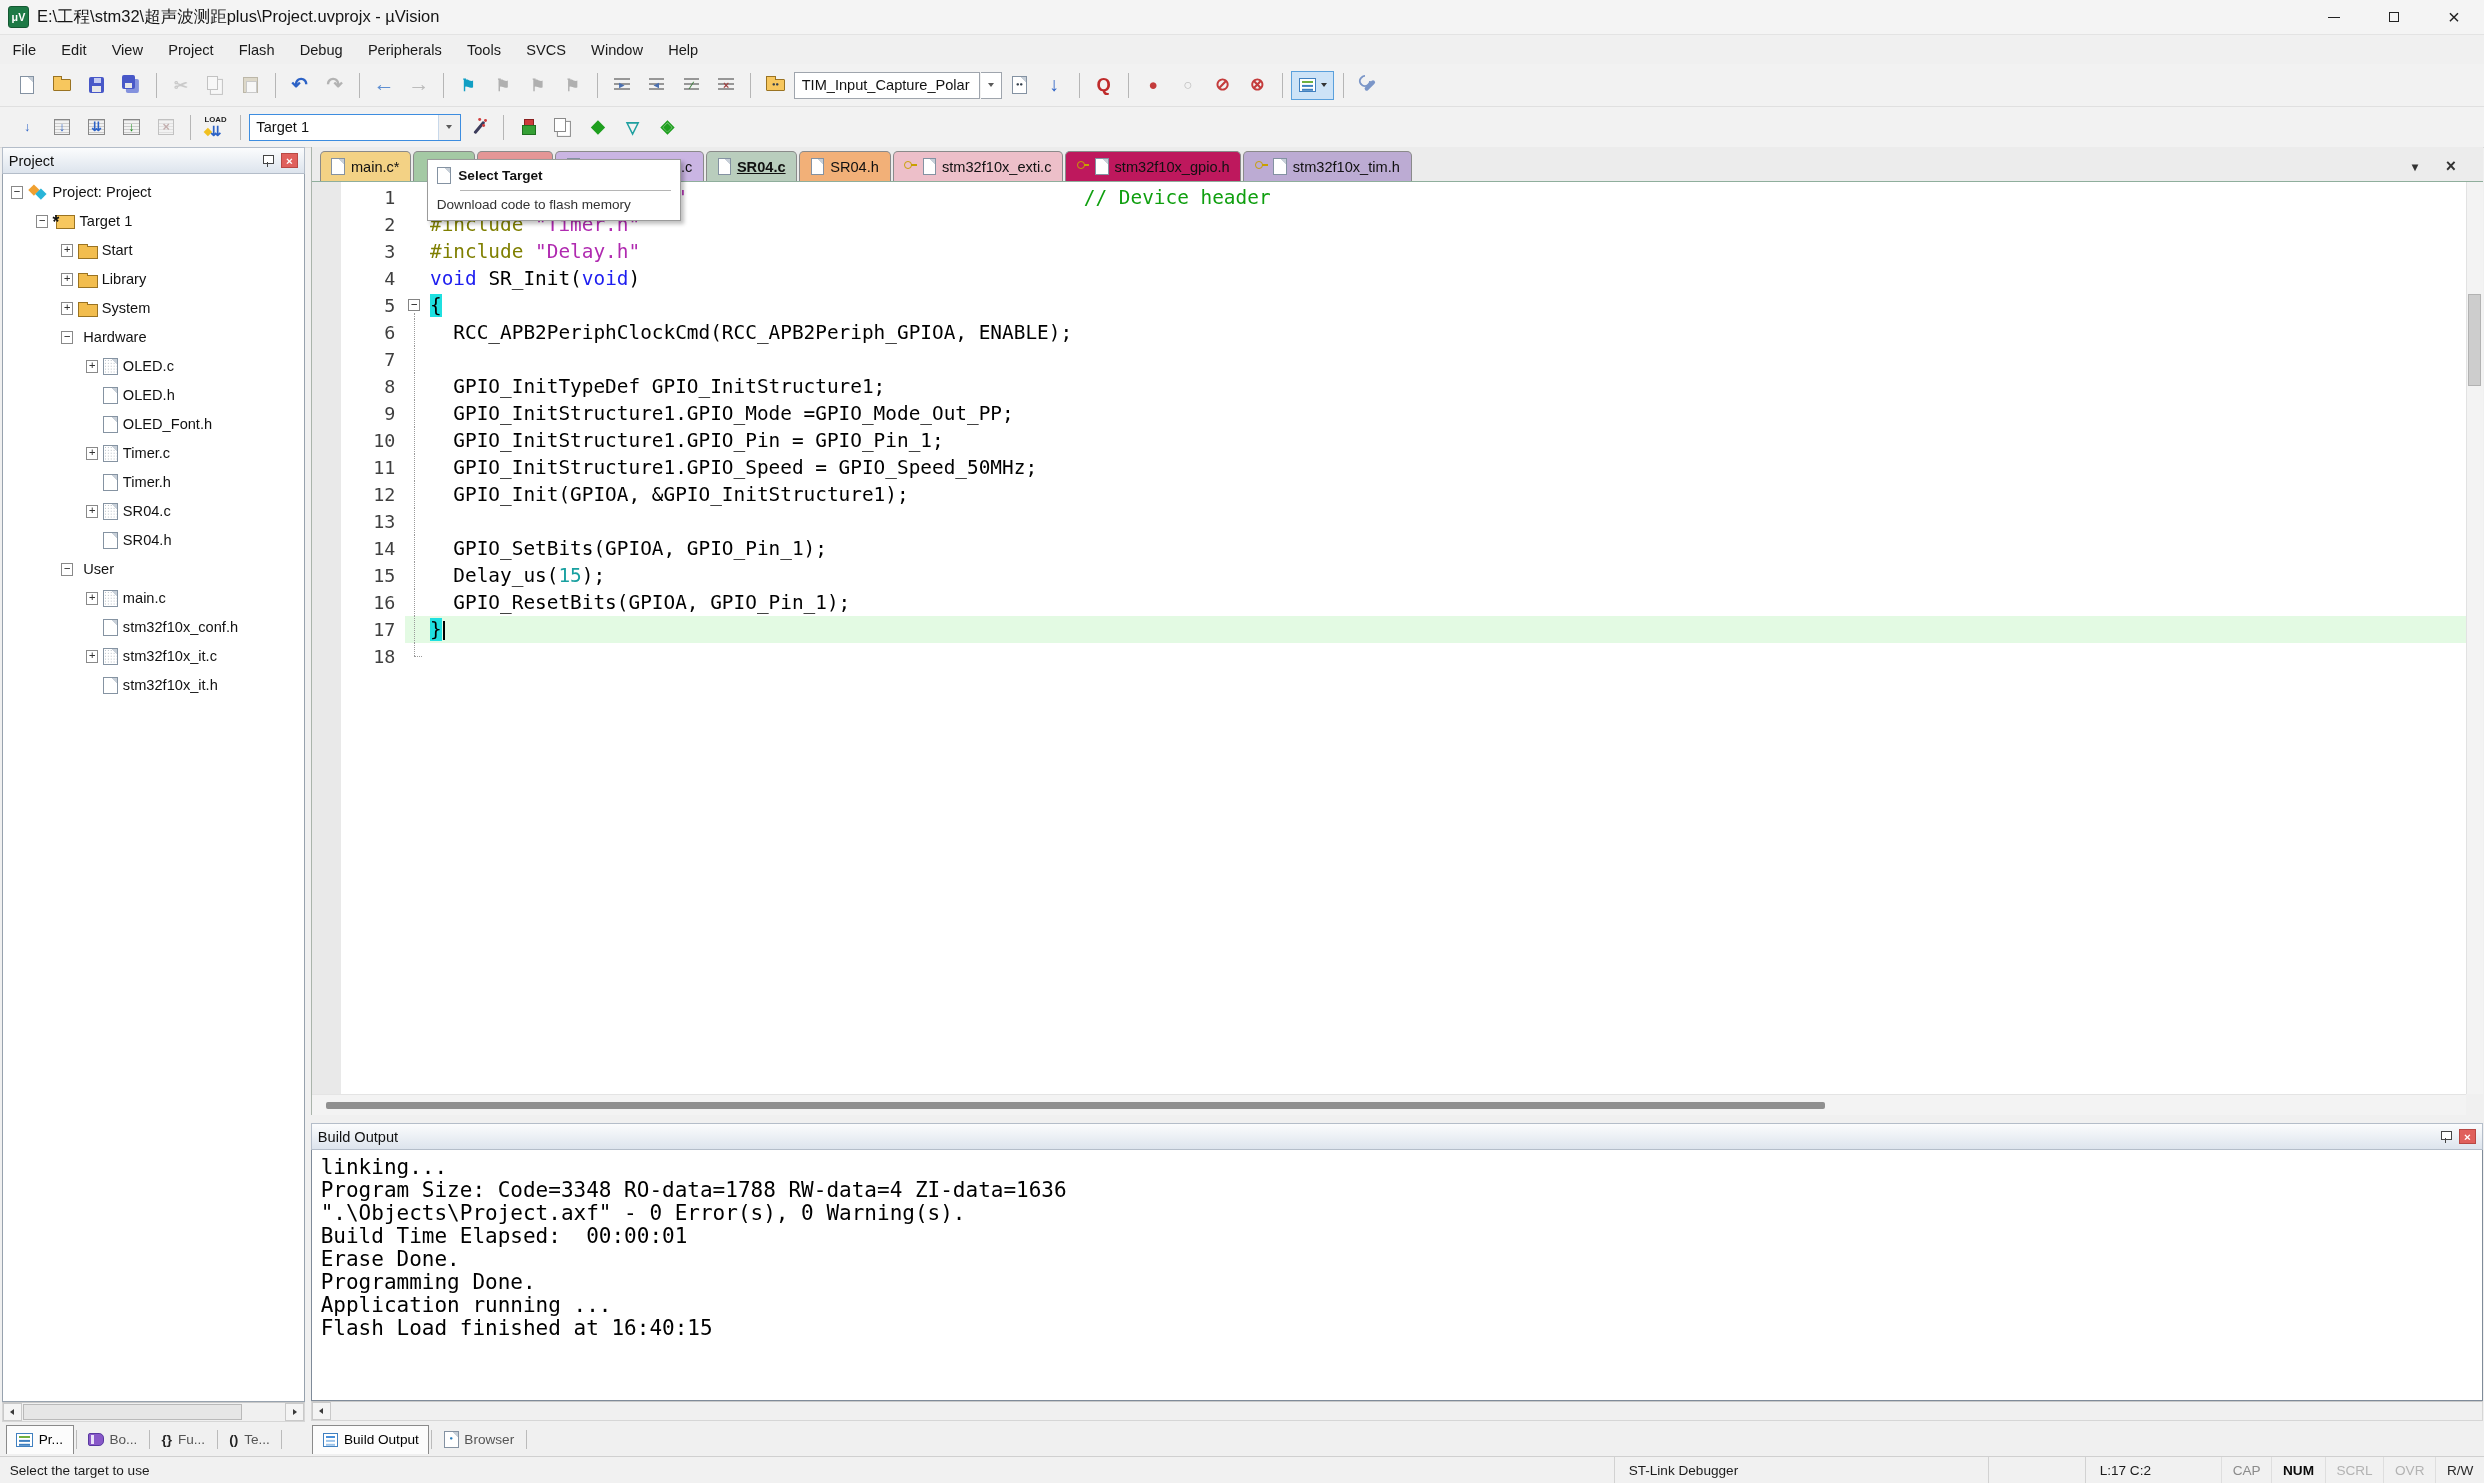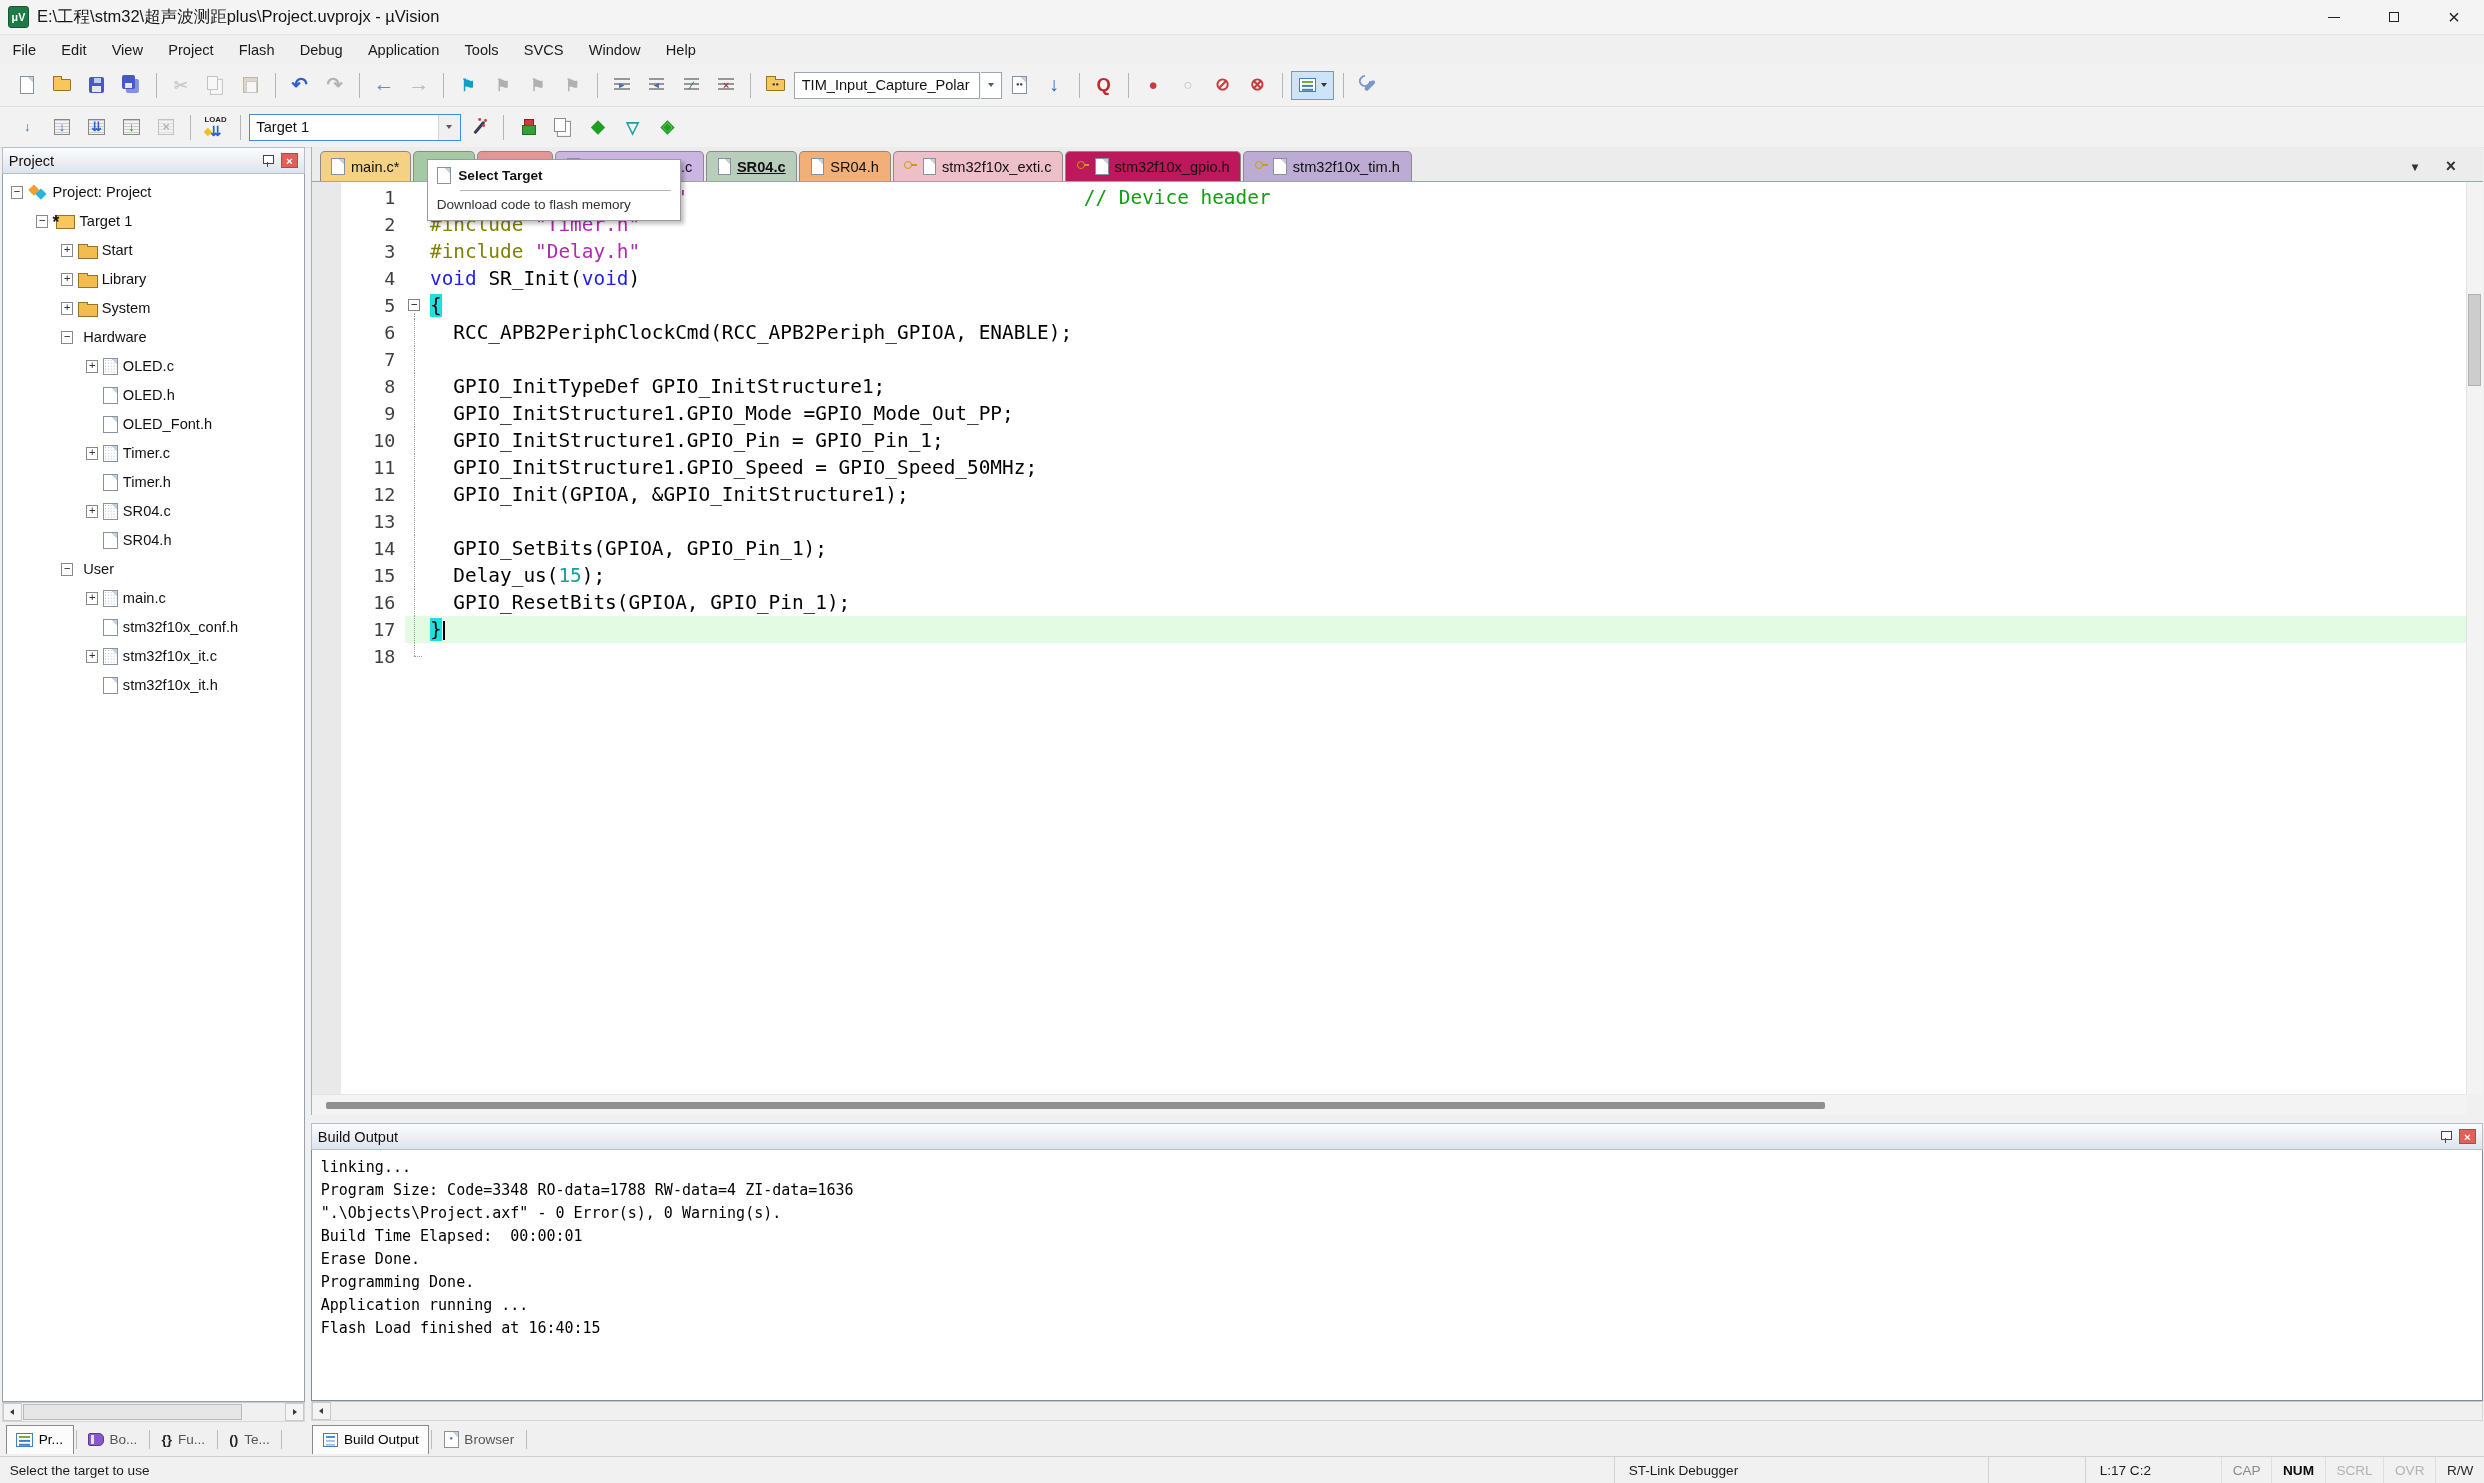--- a/index.html
+++ b/index.html
@@ -149,21 +149,21 @@
 .caret{display:inline-block;width:1.9px;height:19.4px;background:#000;vertical-align:middle;margin-left:1px}
 #vscroll{position:absolute;right:0;top:0;bottom:21.3px;width:17.5px;background:#f3f3f3;border-left:1px solid #e2e2e2}
 #vthumb{position:absolute;left:1.9px;right:1.9px;top:112px;height:92px;background:#cdcdcd;border:1px solid #b2b2b2}
 #ehscroll{position:absolute;left:0;right:17.5px;bottom:0;height:21.3px;background:#f3f3f3;border-top:1px solid #e4e4e4}
 #ehthumb{position:absolute;left:13.6px;width:1499px;top:6.8px;height:7.8px;background:#8f8f8f;border-radius:1.9px}
 #scorner{position:absolute;right:0;bottom:0;width:17.5px;height:21.3px;background:#f0f0f0}
 
 
 #build-panel{position:absolute;left:311px;top:1123px;width:2172px;height:298px;display:flex;flex-direction:column}
 #build-content{flex:1;background:#fff;border:1px solid #7f8b99;border-top:none;padding:5.8px 8.7px;overflow:hidden}
-.bline{font-family:"DejaVu Sans Mono",monospace;font-size:15px;line-height:23px;white-space:pre;color:#000}
+.bline{font-family:"DejaVu Sans Mono",monospace;font-size:21px;line-height:23px;white-space:pre;color:#000}
 #bhscroll{height:20.4px;background:#f0f0f0;display:flex;border:1px solid #d6d6d6;border-top:1px solid #c9c9c9}
 
 
 #bottom-tabs{position:absolute;left:0;top:1423px;width:2484px;height:33px;background:#f0f0f0}
 .btab-group{position:absolute;top:1.9px;display:flex;align-items:center}
 #btabs-left{left:5.8px}
 #btabs-right{left:312px}
 .btab{height:29px;display:flex;align-items:center;gap:5.8px;padding:0 9.7px;font-size:13.6px;color:#555}
 .btab.active{background:#fcfcfc;border:1px solid #8a8a8a;border-bottom:none;color:#000}
 .btab-g{font-weight:bold;line-height:1}
@@ -212,21 +212,21 @@
     </div>
   </div>
 
   <div id="menubar">
       <div class="menu-item">File</div>
       <div class="menu-item">Edit</div>
       <div class="menu-item">View</div>
       <div class="menu-item">Project</div>
       <div class="menu-item">Flash</div>
       <div class="menu-item">Debug</div>
-      <div class="menu-item">Application</div>
+      <div class="menu-item">Peripherals</div>
       <div class="menu-item">Tools</div>
       <div class="menu-item">SVCS</div>
       <div class="menu-item">Window</div>
       <div class="menu-item">Help</div>
     </div>
   <div id="toolbar1" class="toolbar">
       <div class="tbbtn">
         <span class="tbi i-page"></span>
       </div>
       <div class="tbbtn">

